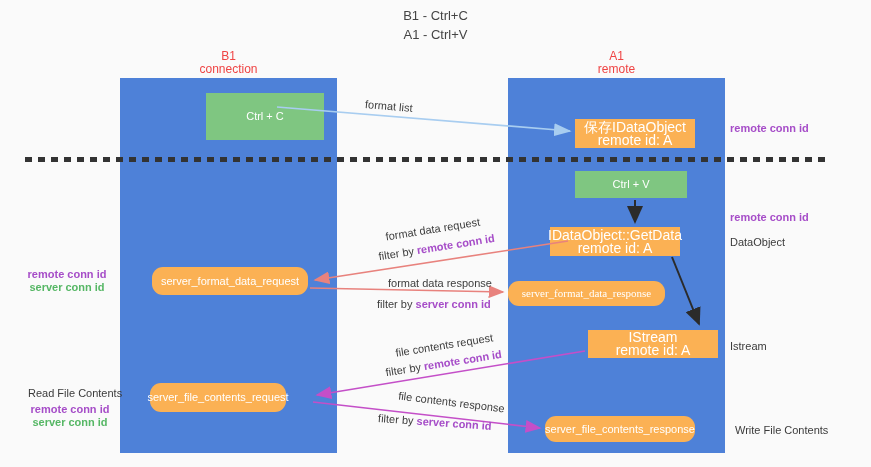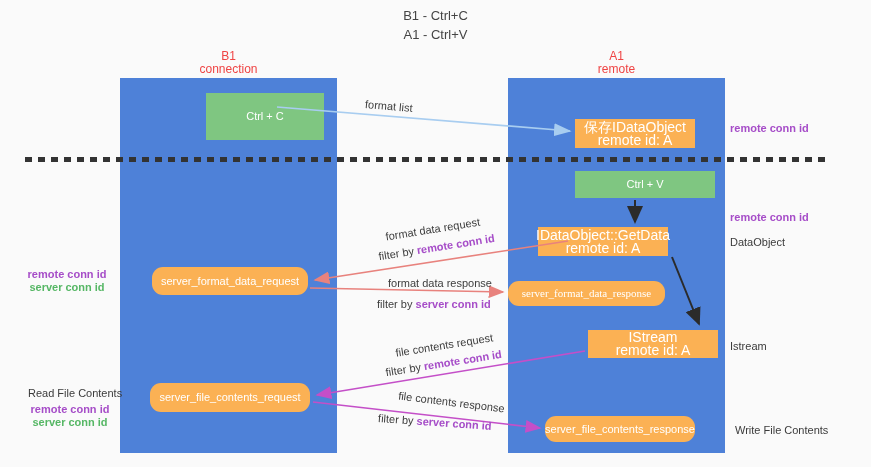--- a/index.html
+++ b/index.html
@@ -53,43 +53,43 @@
 
 <div class="box green" style="left:158px;top:93px;width:118px;height:47px;margin-left:48px;">
   <span>Ctrl + C</span>
 </div>
 
 <div class="box orange" style="left:575px;top:119px;width:120px;height:29px;">
   <span>保存IDataObject</span>
   <span>remote id: A</span>
 </div>
 
-<div class="box green" style="left:575px;top:171px;width:140px;height:27px;">
+<div class="box green" style="left:575px;top:171px;width:112px;height:27px;">
   <span>Ctrl + V</span>
 </div>
 
-<div class="box orange" style="left:538px;top:227px;width:130px;height:29px;">
+<div class="box orange" style="left:550px;top:227px;width:130px;height:29px;">
   <span>IDataObject::GetData</span>
   <span>remote id: A</span>
 </div>
 
 <div class="box orange one-line" style="left:152px;top:267px;width:156px;height:28px;">
   <span>server_format_data_request</span>
 </div>
 
 <div class="box orange one-line" style="left:508px;top:281px;width:157px;height:25px;font-family:Liberation Serif, serif;">
   <span>server_format_data_response</span>
 </div>
 
 <div class="box orange" style="left:588px;top:330px;width:130px;height:28px;">
   <span>IStream</span>
   <span>remote id: A</span>
 </div>
 
-<div class="box orange one-line" style="left:150px;top:383px;width:160px;height:29px;">
+<div class="box orange one-line" style="left:150px;top:383px;width:136px;height:29px;">
   <span>server_file_contents_request</span>
 </div>
 
 <div class="box orange one-line" style="left:545px;top:416px;width:150px;height:26px;">
   <span>server_file_contents_response</span>
 </div>
 
 <div class="side-label purple" style="left:730px;top:122px;">remote conn id</div>
 <div class="side-label purple" style="left:730px;top:211px;">remote conn id</div>
 <div class="side-label dark" style="left:730px;top:236px;">DataObject</div>

